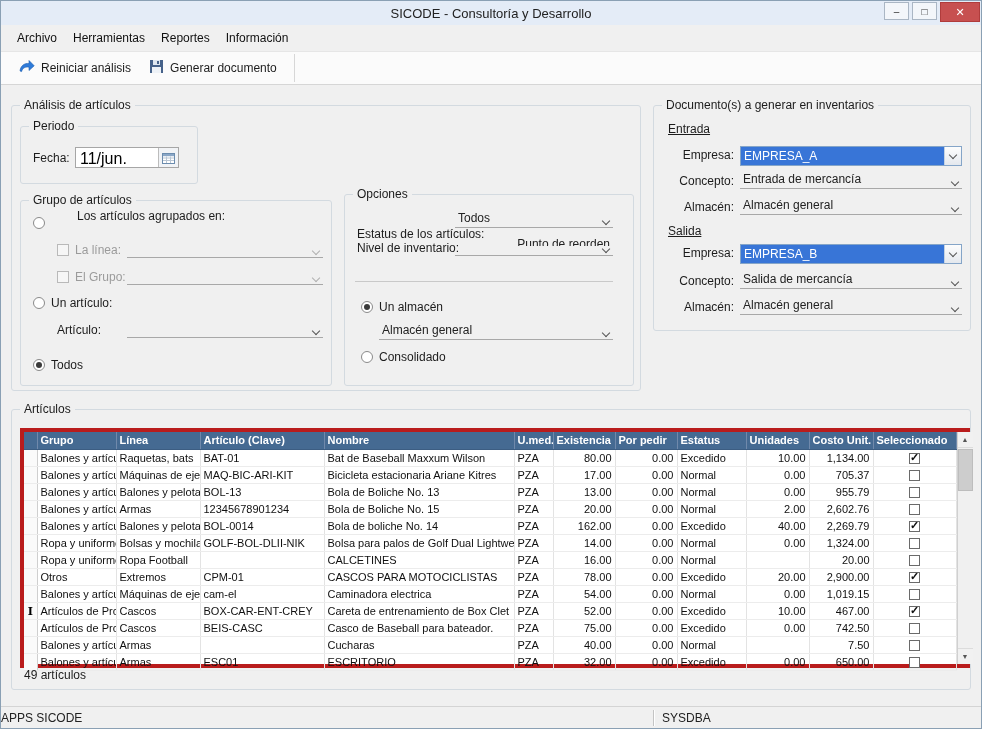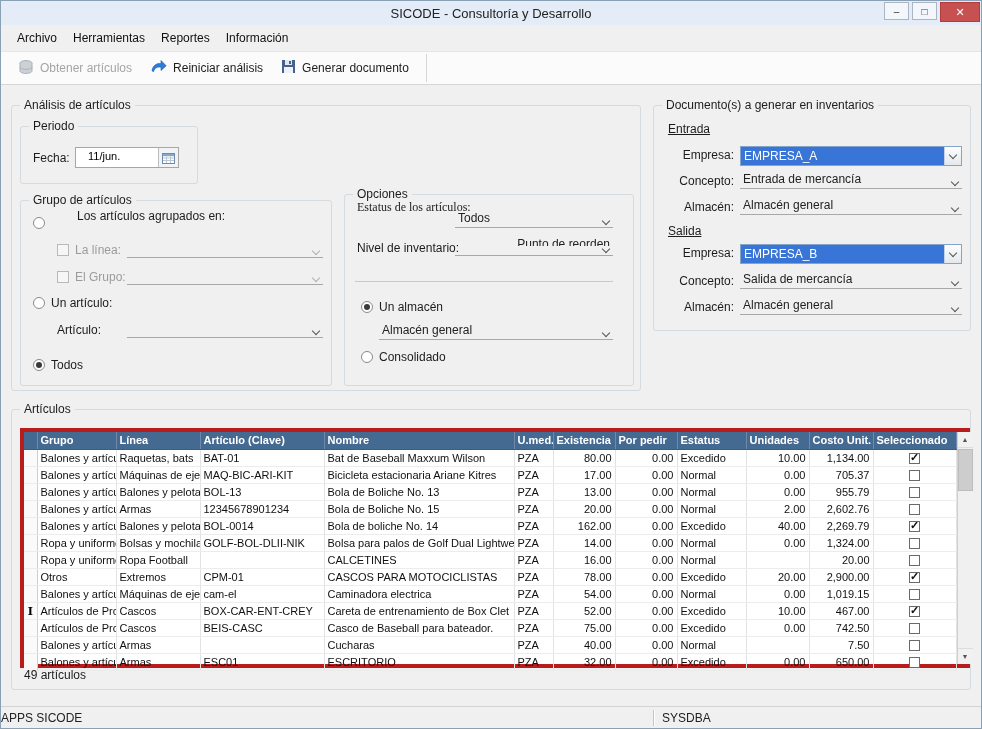--- a/index.html
+++ b/index.html
@@ -40,21 +40,21 @@
 
   .combo-line { position:absolute; height:19px; display:flex; align-items:flex-end; border-bottom:1px solid #a8a8a8; font-size:12px; color:#222; }
   .combo-line .txt { flex:1; padding:0 3px 2px; white-space:nowrap; overflow:hidden; }
 
   .combo-box { position:absolute; height:20px; display:flex; border:1px solid #85a5c8; background:#fff; }
   .combo-box .txt { flex:1; display:flex; align-items:center; padding:4px 3px; font-size:12px; background:#3875d7; color:#fff; white-space:nowrap; overflow:hidden; }
   .combo-box .btn { width:17px; border-left:1px solid #c3d2e2; background:linear-gradient(#fdfdfd,#e4e8ee); display:flex; align-items:center; justify-content:center; }
   .combo-box .btn .chev { margin:0 0 2px 0; }
 
   .datefield { position:absolute; height:21px; width:104px; display:flex; border:1px solid #a6a6a6; background:#fff; }
-  .datefield .txt { flex:1; font-size:11px; padding:2px 12px; white-space:nowrap; overflow:hidden; }
+  .datefield .txt { flex:1; font-size:16px; padding:2px 4px; white-space:nowrap; overflow:hidden; }
   .datefield .btn { width:20px; border-left:1px solid #bcbcbc; background:#f1f3f6; display:flex; align-items:center; justify-content:center; }
 
   .hsep { position:absolute; height:1px; background:#c9c9c9; }
 
   
   .grid-wrap { position:absolute; left:8px; top:18px; width:950px; height:240px; border:4px solid #b91c1c; background:#fff; display:flex; }
   table { border-collapse:collapse; table-layout:fixed; width:932px; font-size:11px; }
   th { background:#456a92; color:#fff; font-weight:bold; text-align:left; padding:1px 3px; border-right:1px solid #7089ab; border-bottom:1px solid #3c5d82; height:17px; white-space:nowrap; overflow:hidden; }
   td { padding:0 3px; border-right:1px solid #e3e3e3; border-bottom:1px solid #ececec; height:17px; white-space:nowrap; overflow:hidden; color:#101010; }
   td.num { text-align:right; }
@@ -101,30 +101,20 @@
   </div>
 
   <div class="menubar">
     <span class="menu-item">Archivo</span>
     <span class="menu-item">Herramientas</span>
     <span class="menu-item">Reportes</span>
     <span class="menu-item">Información</span>
   </div>
 
   <div class="toolbar">
-    <div class="tool-btn disabled">
-      <span>
-        <svg width="16" height="16" viewBox="0 0 16 16">
-            <ellipse cx="8" cy="4" rx="6" ry="2.4" fill="#ccd1d6" stroke="#a9b1b9"></ellipse>
-            <path d="M2 4v8c0 1.3 2.7 2.4 6 2.4s6-1.1 6-2.4V4" fill="#ccd1d6" stroke="#a9b1b9"></path>
-            <path d="M2 8c0 1.3 2.7 2.4 6 2.4S14 9.3 14 8" fill="none" stroke="#a9b1b9"></path>
-          </svg>
-      </span>
-      <span>Obtener artículos</span>
-    </div>
     <div class="tool-btn">
       <span>
         <svg width="17" height="15" viewBox="0 0 17 15">
             <path d="M2 12 C2.5 6.5, 7 3.8, 11 4.6 L11 1.5 L16.2 6.8 L11 11.5 L11 8.2 C8 7.6, 4.5 8.6, 3.6 12.6 Z" fill="#2f7bd9" stroke="#1f5eae" stroke-width="0.6"></path>
           </svg>
       </span>
       <span>Reiniciar análisis</span>
     </div>
     <div class="tool-btn">
       <span>
@@ -192,21 +182,21 @@
           <span class="chev"></span>
       </div>
 
       <span class="radio selected" style="left:12px; top:158px;"></span>
       <span class="lbl" style="left:30px; top:157px;">Todos</span>
     </div>
 
     <div class="groupbox" style="left:332px; top:88px; width:290px; height:192px;">
       <span class="gb-label">Opciones</span>
 
-      <span class="lbl" style="left:12px; top:5px;font-family:Liberation Serif, serif;">Estatus de los artículos:</span>
+      <span class="lbl" style="left:12px; top:32px;">Estatus de los artículos:</span>
       <div class="combo-line" style="left:110px; top:14px; width:158px;">
         <span class="txt">Todos</span>
           <span class="chev"></span>
       </div>
 
       <span class="lbl" style="left:12px; top:46px;">Nivel de inventario:</span>
       <div class="combo-line" style="left:110px; top:42px; width:158px;flex-direction:column;">
         <span class="txt">Punto de reorden</span>
           <span class="chev"></span>
       </div>

